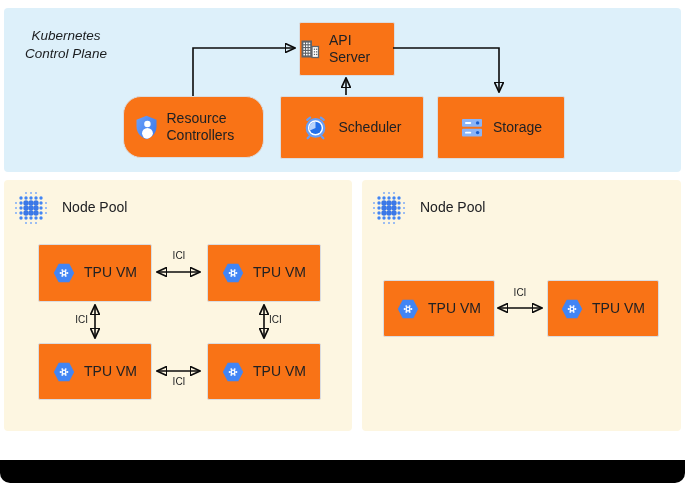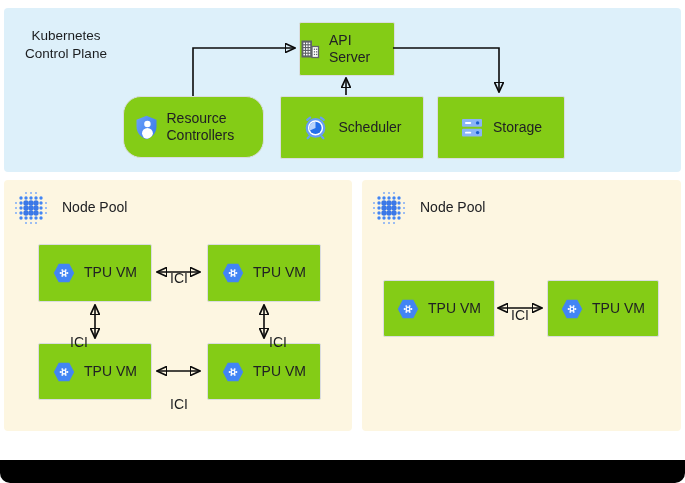--- a/index.html
+++ b/index.html
@@ -2,31 +2,31 @@
 <html><head>
 <meta charset="utf-8">
 <style>
   html,body{margin:0;padding:0;background:#fff;}
   .canvas{
     position:relative;width:685px;height:483px;overflow:hidden;
     font-family:"Liberation Sans","DejaVu Sans",sans-serif;
     color:#202124;background:#fff;
   }
   .panel{position:absolute;border-radius:4px;}
-  .panel-cp{left:4px;top:8px;width:677px;height:164px;background:#ddf0fa;}
+  .panel-cp{left:4px;top:8px;width:677px;height:164px;background:#ddf0fa;font-style:italic;}
   .panel-pool-left{left:4px;top:180px;width:348px;height:251px;background:#fdf6e1;}
   .panel-pool-right{left:362px;top:180px;width:319px;height:251px;background:#fdf6e1;}
 
   .cp-title{
     position:absolute;left:12px;top:19px;width:100px;
     text-align:center;font-size:13.5px;line-height:1.35;color:#1b1d1f;
   }
 
   .node-box{
-    position:absolute;background:#84cc16;border:1px solid #dadce0;border-radius:2px;
+    position:absolute;background:#f97316;border:1px solid #dadce0;border-radius:2px;
     display:flex;align-items:center;justify-content:center;gap:9px;
     font-size:14px;line-height:1.25;color:#202124;
   }
   .node-box .icon{flex:0 0 auto;display:flex;align-items:center;}
   .node-box .lbl{max-width:86px;}
 
   .box-api{left:299px;top:22px;width:94px;height:52px;}
   .box-rc{left:123px;top:96px;width:139px;height:60px;border-radius:18px;}
   .box-sched{left:280px;top:96px;width:142px;height:61px;}
   .box-storage{left:437px;top:96px;width:126px;height:61px;}
@@ -36,21 +36,21 @@
   .box-tpu-c{left:38px;top:343px;width:112px;height:55px;}
   .box-tpu-d{left:207px;top:343px;width:112px;height:55px;}
   .box-tpu-e{left:383px;top:280px;width:110px;height:55px;}
   .box-tpu-f{left:547px;top:280px;width:110px;height:55px;}
 
   .pool-header{position:absolute;left:0;top:0;width:100%;height:54px;text-align:right;}
   .pool-dots{position:absolute;left:10px;top:11px;}
   .pool-title{position:absolute;left:58px;top:19px;font-size:14px;color:#202124;}
 
   .ici{
-    position:absolute;font-size:14px;color:#1b1d1f;margin-top:20px;
+    position:absolute;font-size:10px;color:#1b1d1f;
   }
   .ici-ab{left:156px;top:250px;width:46px;text-align:center;}
   .ici-cd{left:156px;top:376px;width:46px;text-align:center;}
   .ici-ac{left:58px;top:314px;width:30px;text-align:right;}
   .ici-bd{left:269px;top:314px;width:30px;text-align:left;}
   .ici-ef{left:497px;top:287px;width:46px;text-align:center;}
 
   .arrows{position:absolute;left:0;top:0;width:685px;height:483px;pointer-events:none;}
   .arrows path{fill:none;stroke:#0b0b0b;stroke-width:1.6px;}
 

